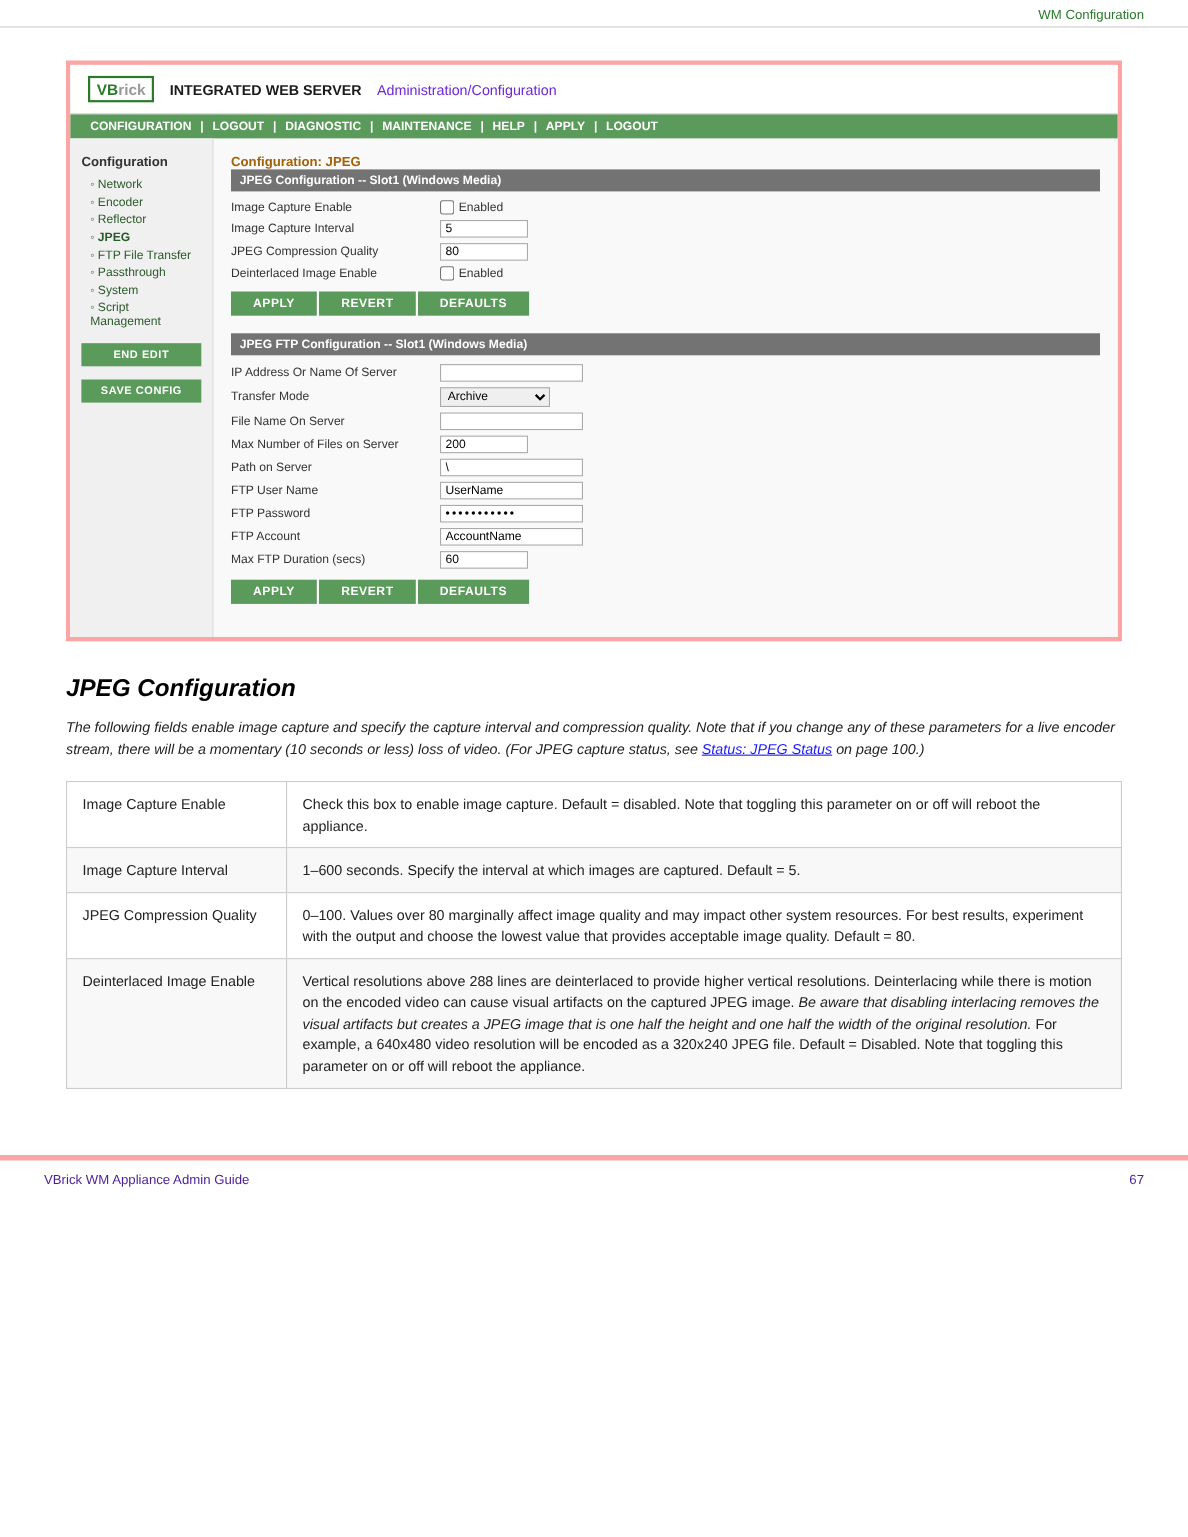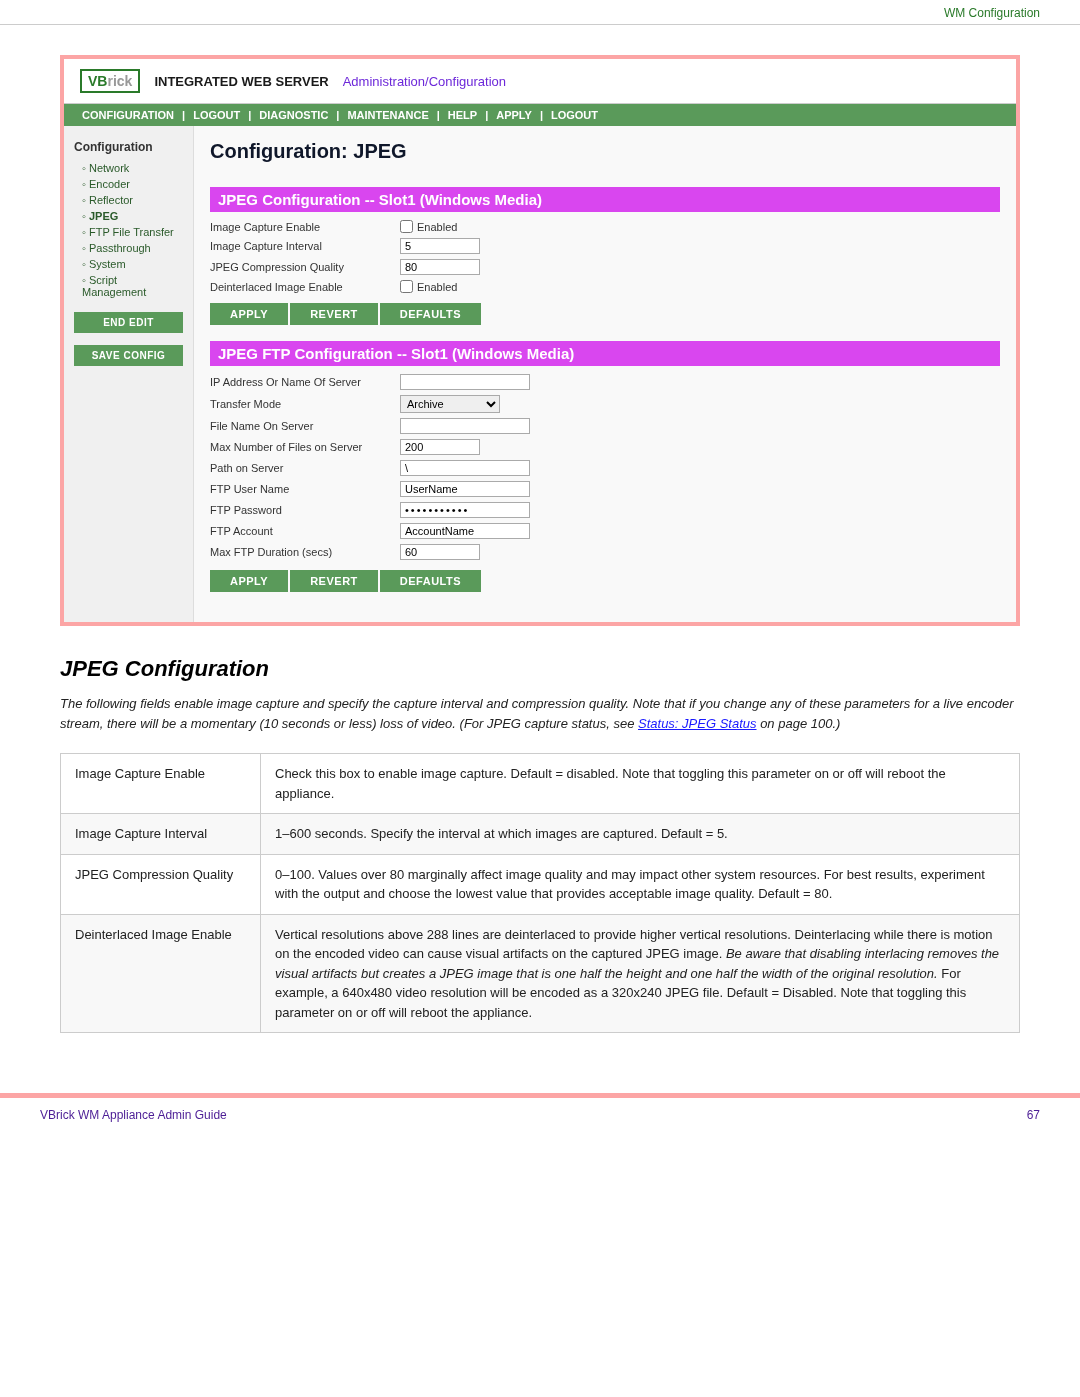--- a/index.html
+++ b/index.html
@@ -136,31 +136,31 @@
       letter-spacing: 0.5px;
     }
 
     
     .main-content {
       flex: 1;
       padding: 14px 16px;
     }
 
     .page-title {
-      font-size: 20px;
-      font-weight: bold;
-      margin-bottom: 24px;
-      color: #0f172a;
+      font-size: 12px;
+      font-weight: bold;
+      margin-bottom: 0;
+      color: #a16207;
     }
 
     
     .section-header {
-      background: #d946ef;
-      color: #fff;
-      font-size: 15px;
+      background: #737373;
+      color: #fff;
+      font-size: 11px;
       font-weight: bold;
       padding: 4px 8px;
       margin-bottom: 8px;
     }
 
     
     .form-row {
       display: flex;
       align-items: center;
       margin-bottom: 5px;

